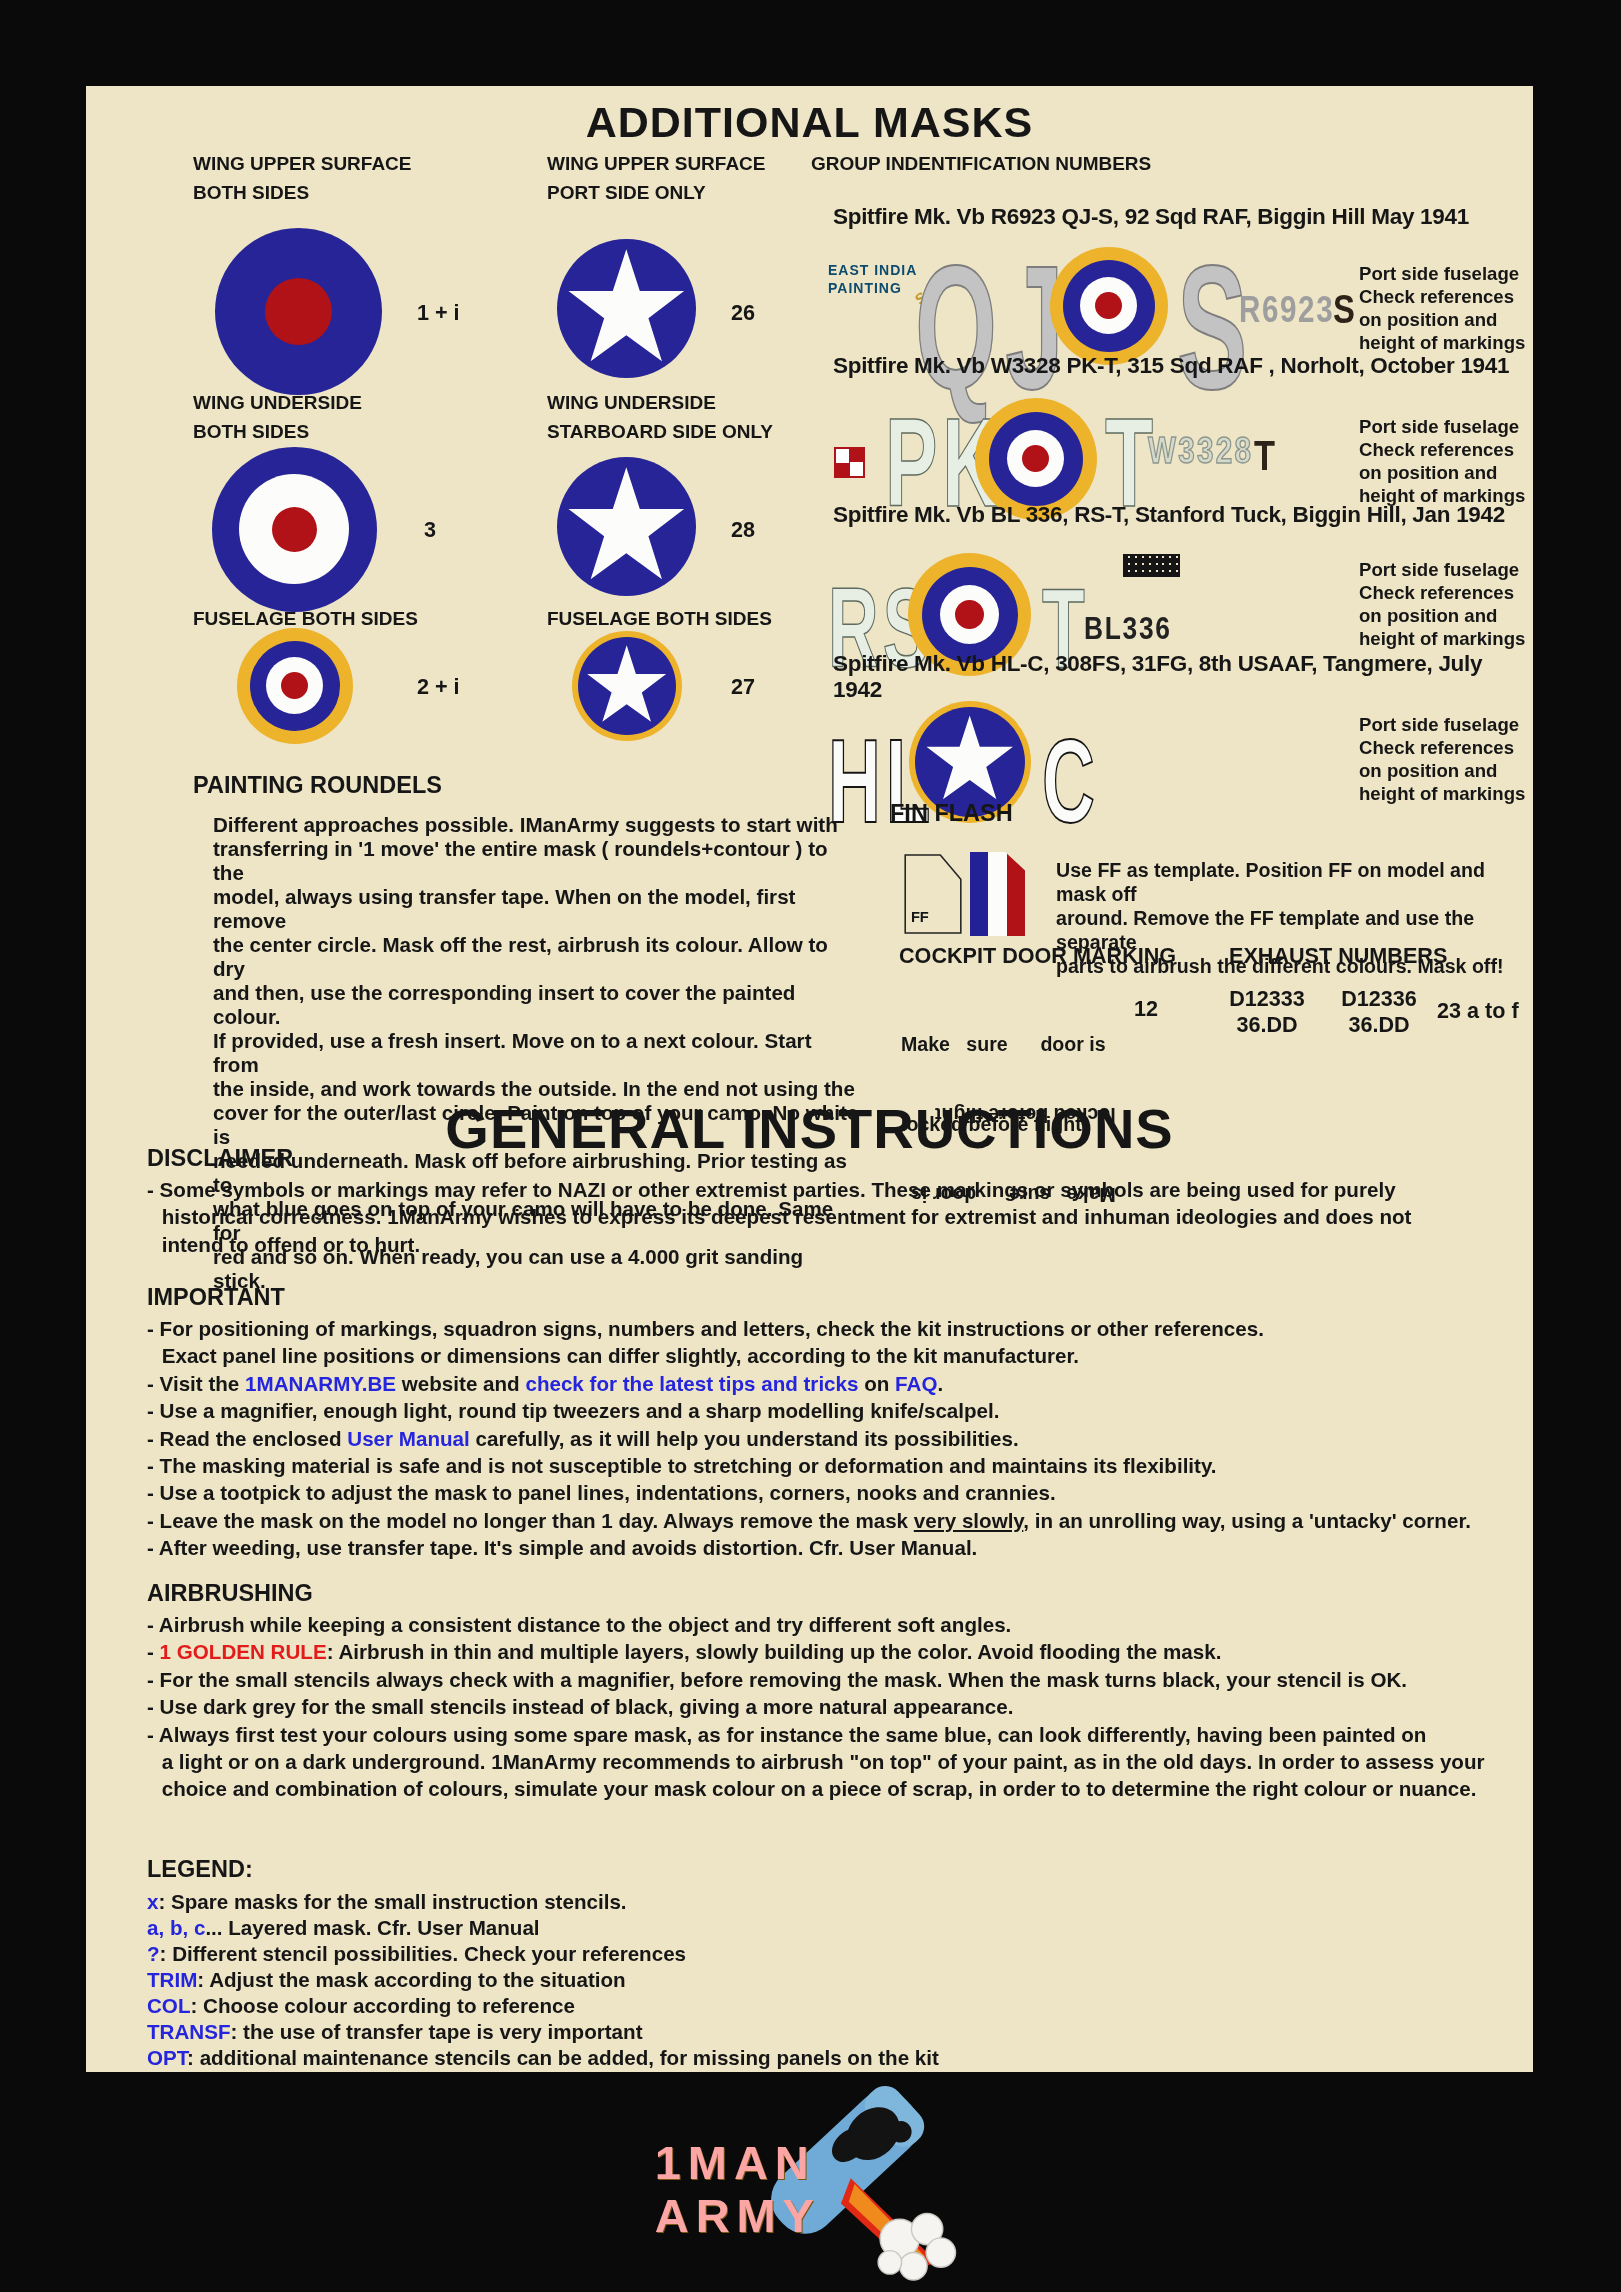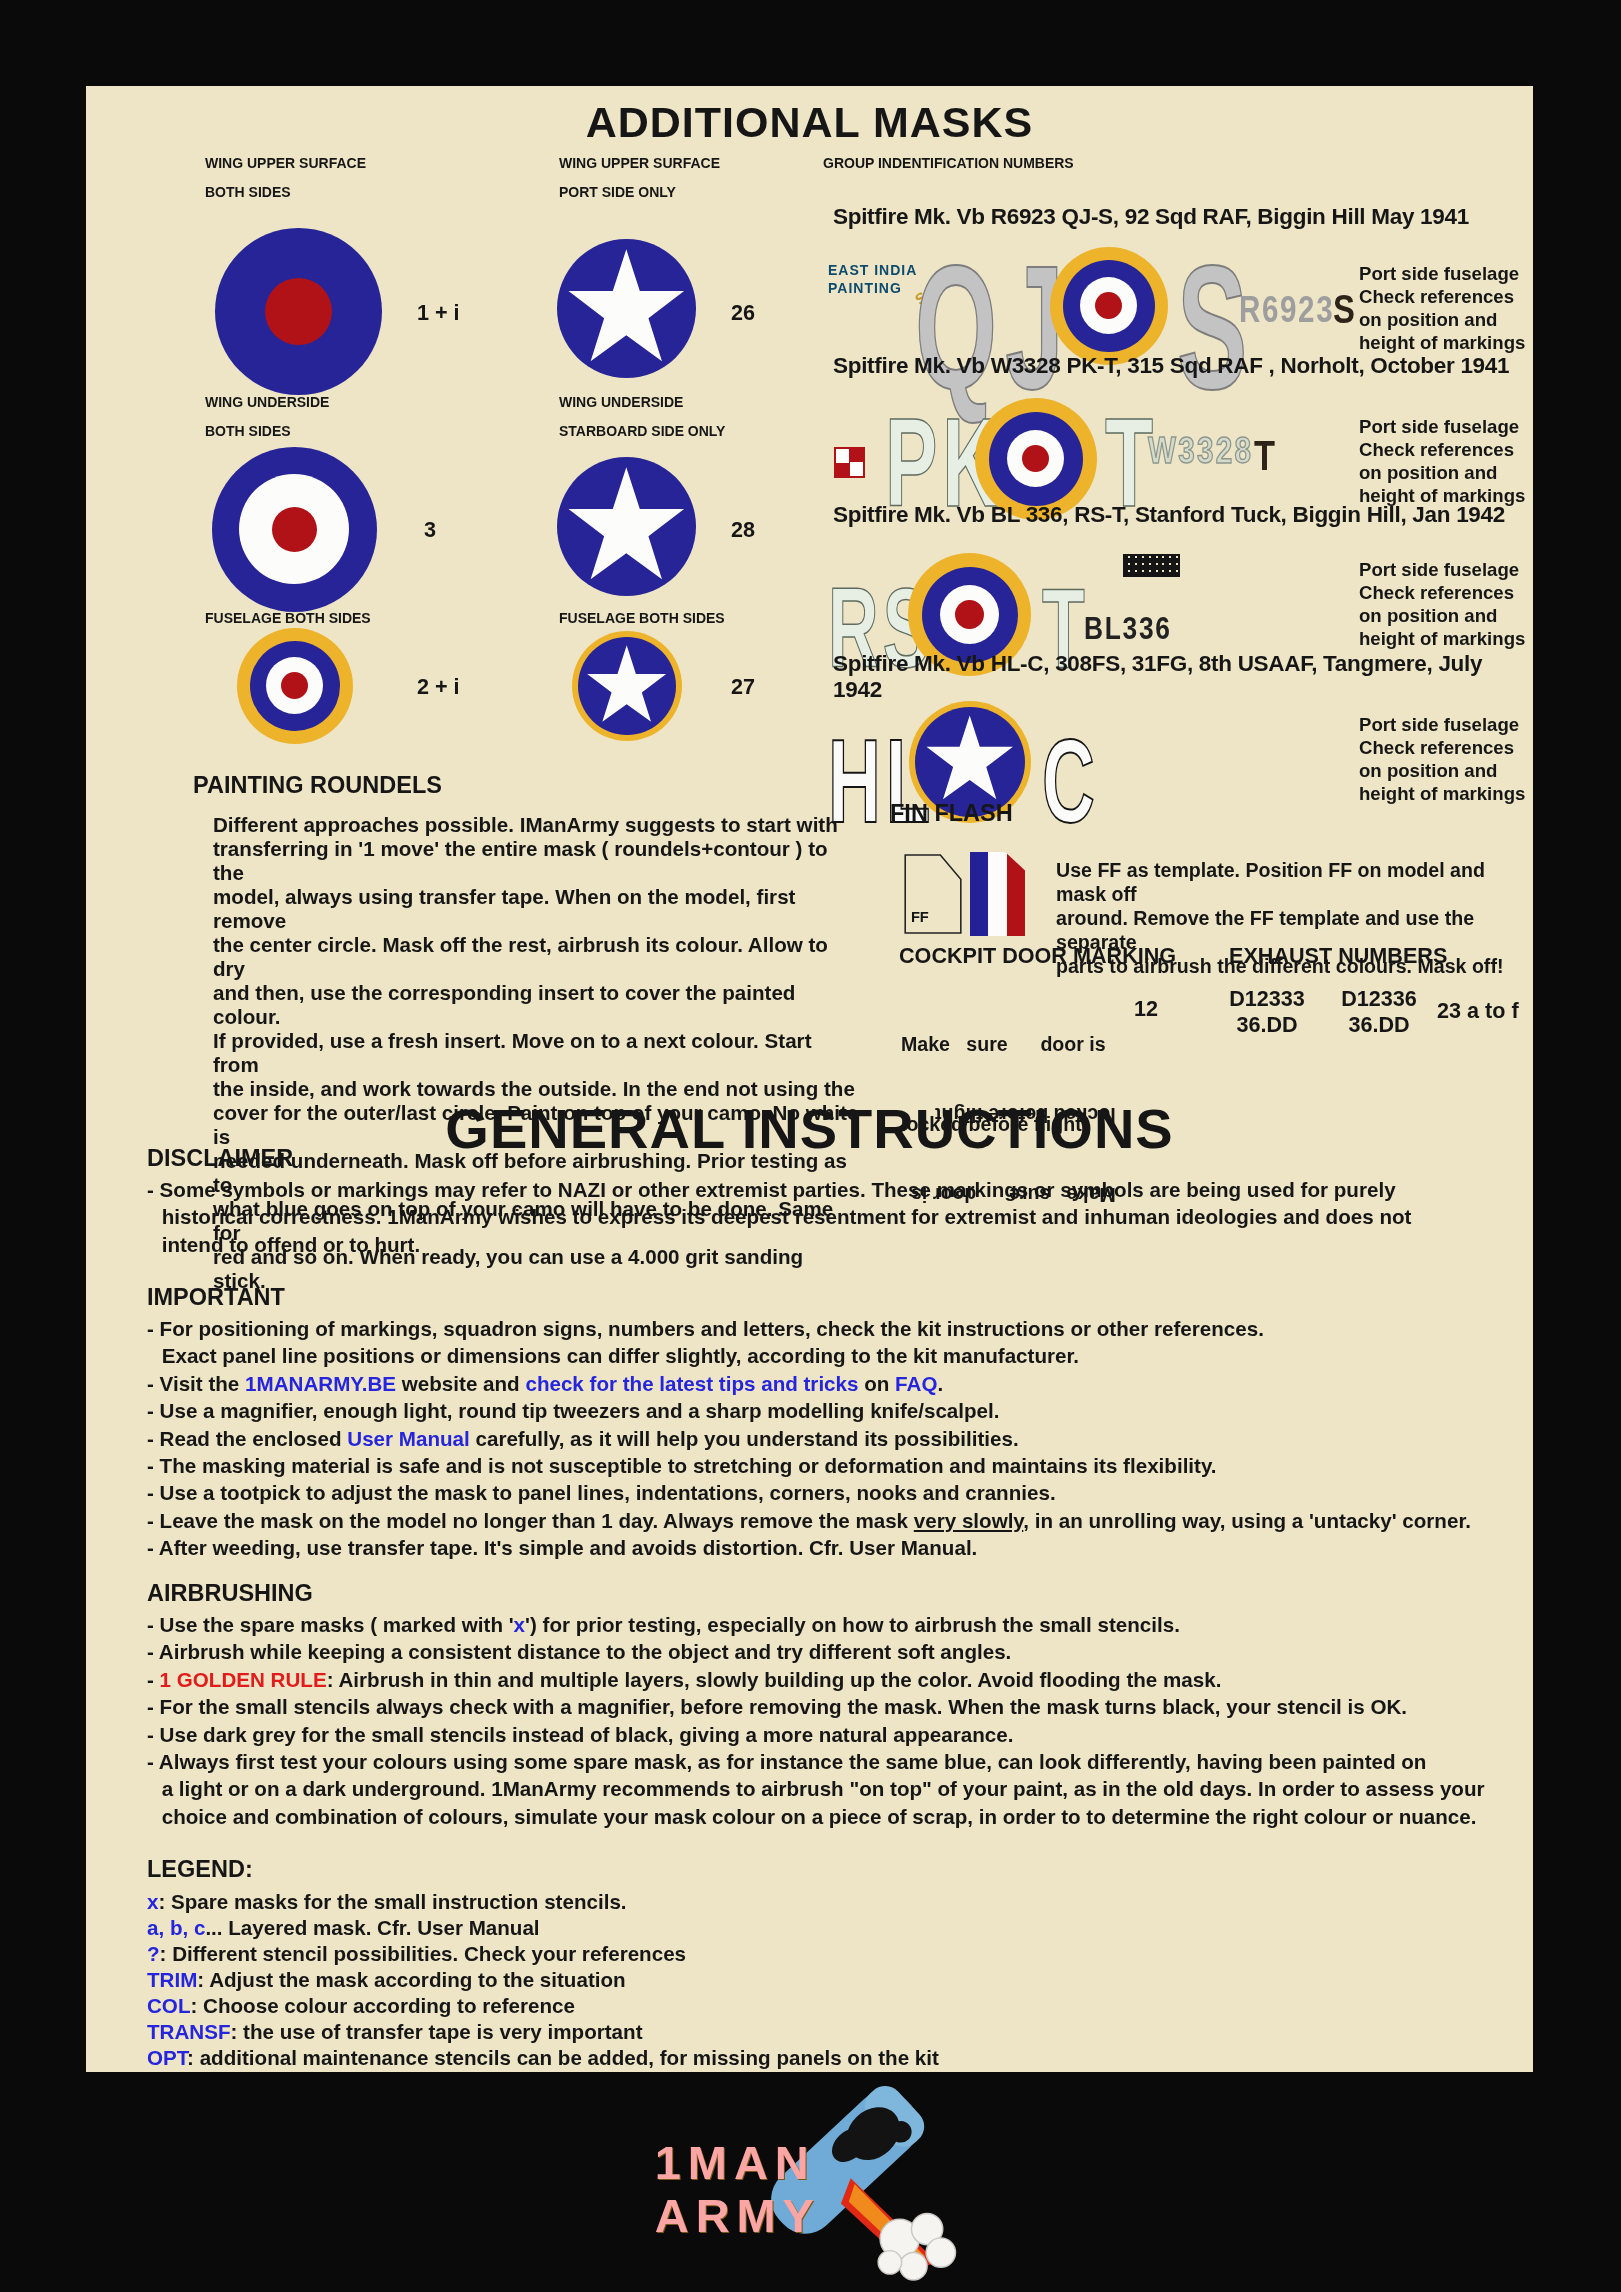--- a/index.html
+++ b/index.html
@@ -1,20 +1,20 @@
 <!DOCTYPE html>
 <html><head>
 <meta charset="utf-8">
 <style>
   html,body{margin:0;padding:0;background:#0a0a0a;}
   body{width:1621px;height:2293px;position:relative;font-family:"Liberation Sans",sans-serif;}
   .abs{position:absolute;}
   .page{left:86px;top:86px;width:1447px;height:1986px;background:#EDE5C6;color:#161616;}
   .h1{font-size:43px;font-weight:700;letter-spacing:1px;text-align:center;width:100%;}
-  .lbl{font-size:14px;font-weight:700;line-height:29px;white-space:pre-line;margin-left:12px;}
+  .lbl{font-size:19px;font-weight:700;line-height:29px;white-space:pre-line;}
   .code{font-size:21.6px;font-weight:700;}
   .circ{position:absolute;border-radius:50%;}
   .star{position:absolute;background:#FCFCFA;clip-path:polygon(50% 2%,61% 36%,97% 36%,68% 58%,79% 93%,50% 72%,21% 93%,32% 58%,3% 36%,39% 36%);}
   .sec-h{font-size:23.5px;font-weight:700;}
   .row-title{font-size:22.5px;font-weight:700;letter-spacing:-0.3px;}
   .note{font-size:18.6px;font-weight:700;line-height:23px;white-space:pre-line;}
   .glyphs{font-weight:700;line-height:0.78;transform-origin:0 0;white-space:pre;}
   .gray-st{color:#C3C3C3;-webkit-text-stroke:2px #7D7D7D;}
   .pale-st{color:#E7EFE4;-webkit-text-stroke:1.5px #606B60;}
   .white-st{color:#FBFBF9;-webkit-text-stroke:2px #151515;}
@@ -225,21 +225,20 @@
       <div class="tline"><span>- Use a magnifier, enough light, round tip tweezers and a sharp modelling knife/scalpel.</span></div>
       <div class="tline"><span>- Read the enclosed </span><span class="seg-blue">User Manual</span><span> carefully, as it will help you understand its possibilities.</span></div>
       <div class="tline"><span>- The masking material is safe and is not susceptible to stretching or deformation and maintains its flexibility.</span></div>
       <div class="tline"><span>- Use a tootpick to adjust the mask to panel lines, indentations, corners, nooks and crannies.</span></div>
       <div class="tline"><span>- Leave the mask on the model no longer than 1 day. Always remove the mask </span><span class="seg-under">very slowly</span><span>, in an unrolling way, using a 'untacky' corner.</span></div>
       <div class="tline"><span>- After weeding, use transfer tape. It's simple and avoids distortion. Cfr. User Manual.</span></div>
     </div>
 
   <div class="abs sec-h" style="left:61px;top:1494px;">AIRBRUSHING</div>
   <div class="abs" style="left:61px;top:1525px;width:1372px;">
-      <div class="tline"><span>- Use the spare masks ( marked with '</span><span class="seg-blue">x</span><span>') for prior testing, especially on how to airbrush the small stencils.</span></div>
       <div class="tline"><span>- Airbrush while keeping a consistent distance to the object and try different soft angles.</span></div>
       <div class="tline"><span>- </span><span class="seg-red">1 GOLDEN RULE</span><span>: Airbrush in thin and multiple layers, slowly building up the color. Avoid flooding the mask.</span></div>
       <div class="tline"><span>- For the small stencils always check with a magnifier, before removing the mask. When the mask turns black, your stencil is OK.</span></div>
       <div class="tline"><span>- Use dark grey for the small stencils instead of black, giving a more natural appearance.</span></div>
       <div class="tline"><span>- Always first test your colours using some spare mask, as for instance the same blue, can look differently, having been painted on</span></div>
       <div class="tline cont"><span>a light or on a dark underground. 1ManArmy recommends to airbrush "on top" of your paint, as in the old days. In order to assess your</span></div>
       <div class="tline cont"><span>choice and combination of colours, simulate your mask colour on a piece of scrap, in order to to determine the right colour or nuance.</span></div>
     </div>
 
   <div class="abs sec-h" style="left:61px;top:1770px;">LEGEND:</div>

